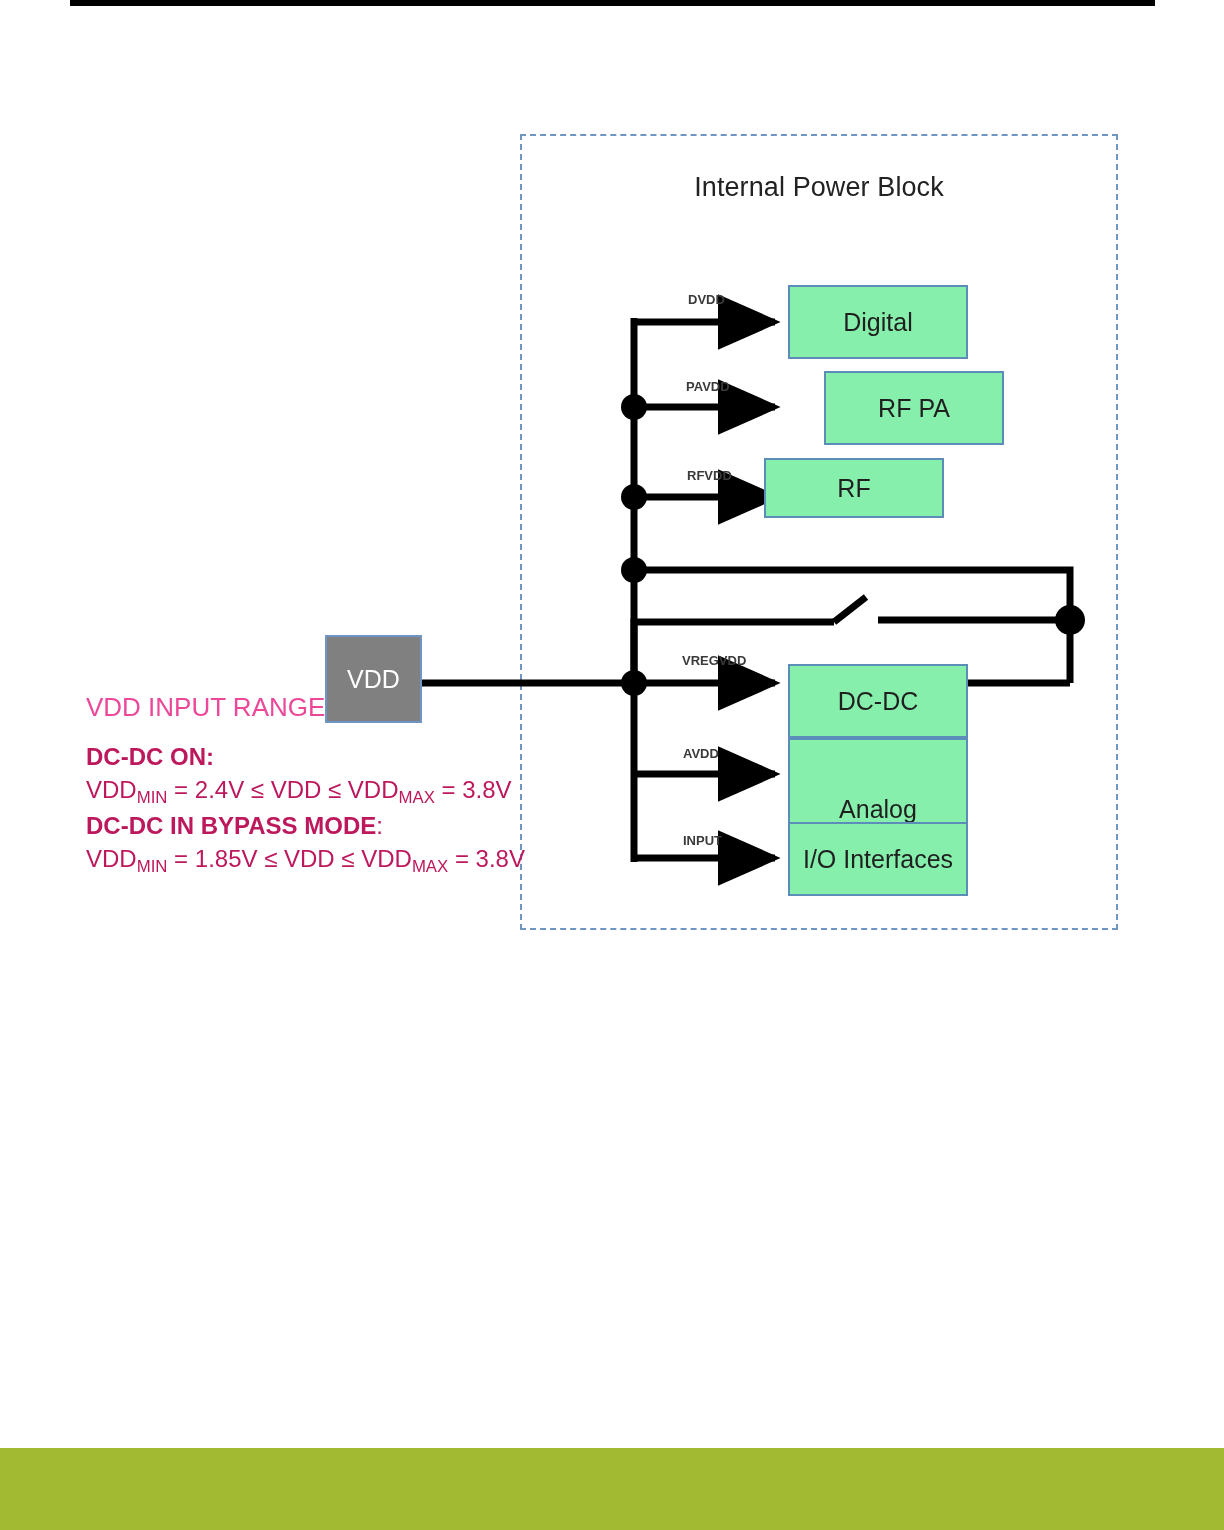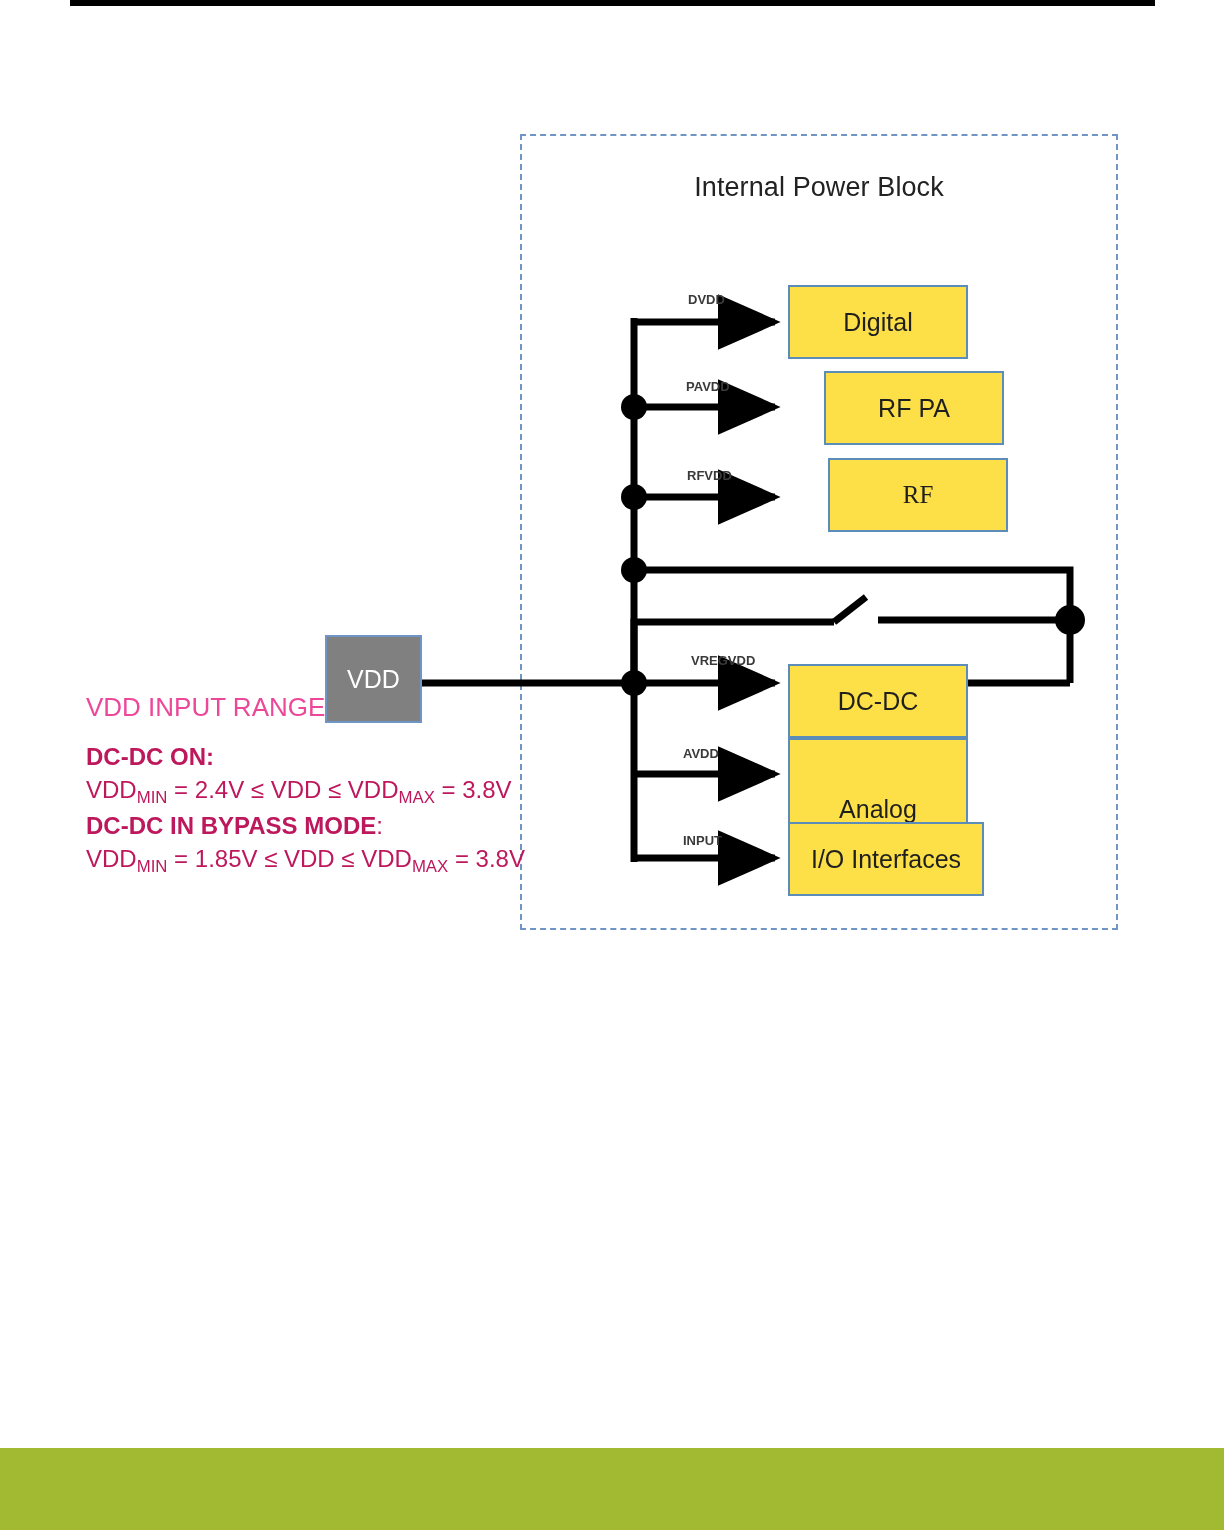--- a/index.html
+++ b/index.html
@@ -72,21 +72,21 @@
     color: #ffffff;
     font-size: 25px;
     display: flex;
     align-items: center;
     justify-content: center;
   }
 
   
   .fblock {
     position: absolute;
-    background: #fde047;
+    background: #86efac;
     border: 2px solid #5B8DB8;
     box-sizing: border-box;
     display: flex;
     align-items: center;
     justify-content: center;
     font-size: 25px;
     color: #1f1f1f;
   }
 
   
@@ -193,37 +193,37 @@
   <div class="vdd-pad">
     <span>VDD</span>
   </div>
 
   <div class="fblock" style="left:788px; top:285px; width:180px; height:74px;">
     <span>Digital</span>
   </div>
   <div class="fblock" style="left:788px; top:371px; width:180px; height:74px;margin-left:36px;">
     <span>RF PA</span>
   </div>
-  <div class="fblock" style="left:828px; top:458px; width:180px; height:74px;font-family:Liberation Serif, serif;">
+  <div class="fblock" style="left:764px; top:458px; width:180px; height:60px;">
     <span>RF</span>
   </div>
   <div class="fblock" style="left:788px; top:664px; width:180px; height:74px;">
     <span>DC-DC</span>
   </div>
   <div class="fblock" style="left:788px; top:738px; width:180px; height:88px;align-items:flex-end;">
     <span>Analog</span>
   </div>
-  <div class="fblock" style="left:788px; top:822px; width:196px; height:74px;">
+  <div class="fblock" style="left:788px; top:822px; width:180px; height:74px;">
     <span>I/O Interfaces</span>
   </div>
 
   <div class="rail-label" style="left:688px; top:292px;">DVDD</div>
   <div class="rail-label" style="left:686px; top:379px;">PAVDD</div>
   <div class="rail-label" style="left:687px; top:468px;">RFVDD</div>
-  <div class="rail-label" style="left:682px; top:653px;margin-left:9px;">VREGVDD</div>
+  <div class="rail-label" style="left:682px; top:653px;">VREGVDD</div>
   <div class="rail-label" style="left:683px; top:746px;">AVDD</div>
   <div class="rail-label" style="left:683px; top:833px;">INPUT</div>
 
   <div class="info-title">VDD INPUT RANGE</div>
 
   <div class="info-body">
     <div class="hd">
       <span>DC-DC ON:</span>
     </div>
     <div>

